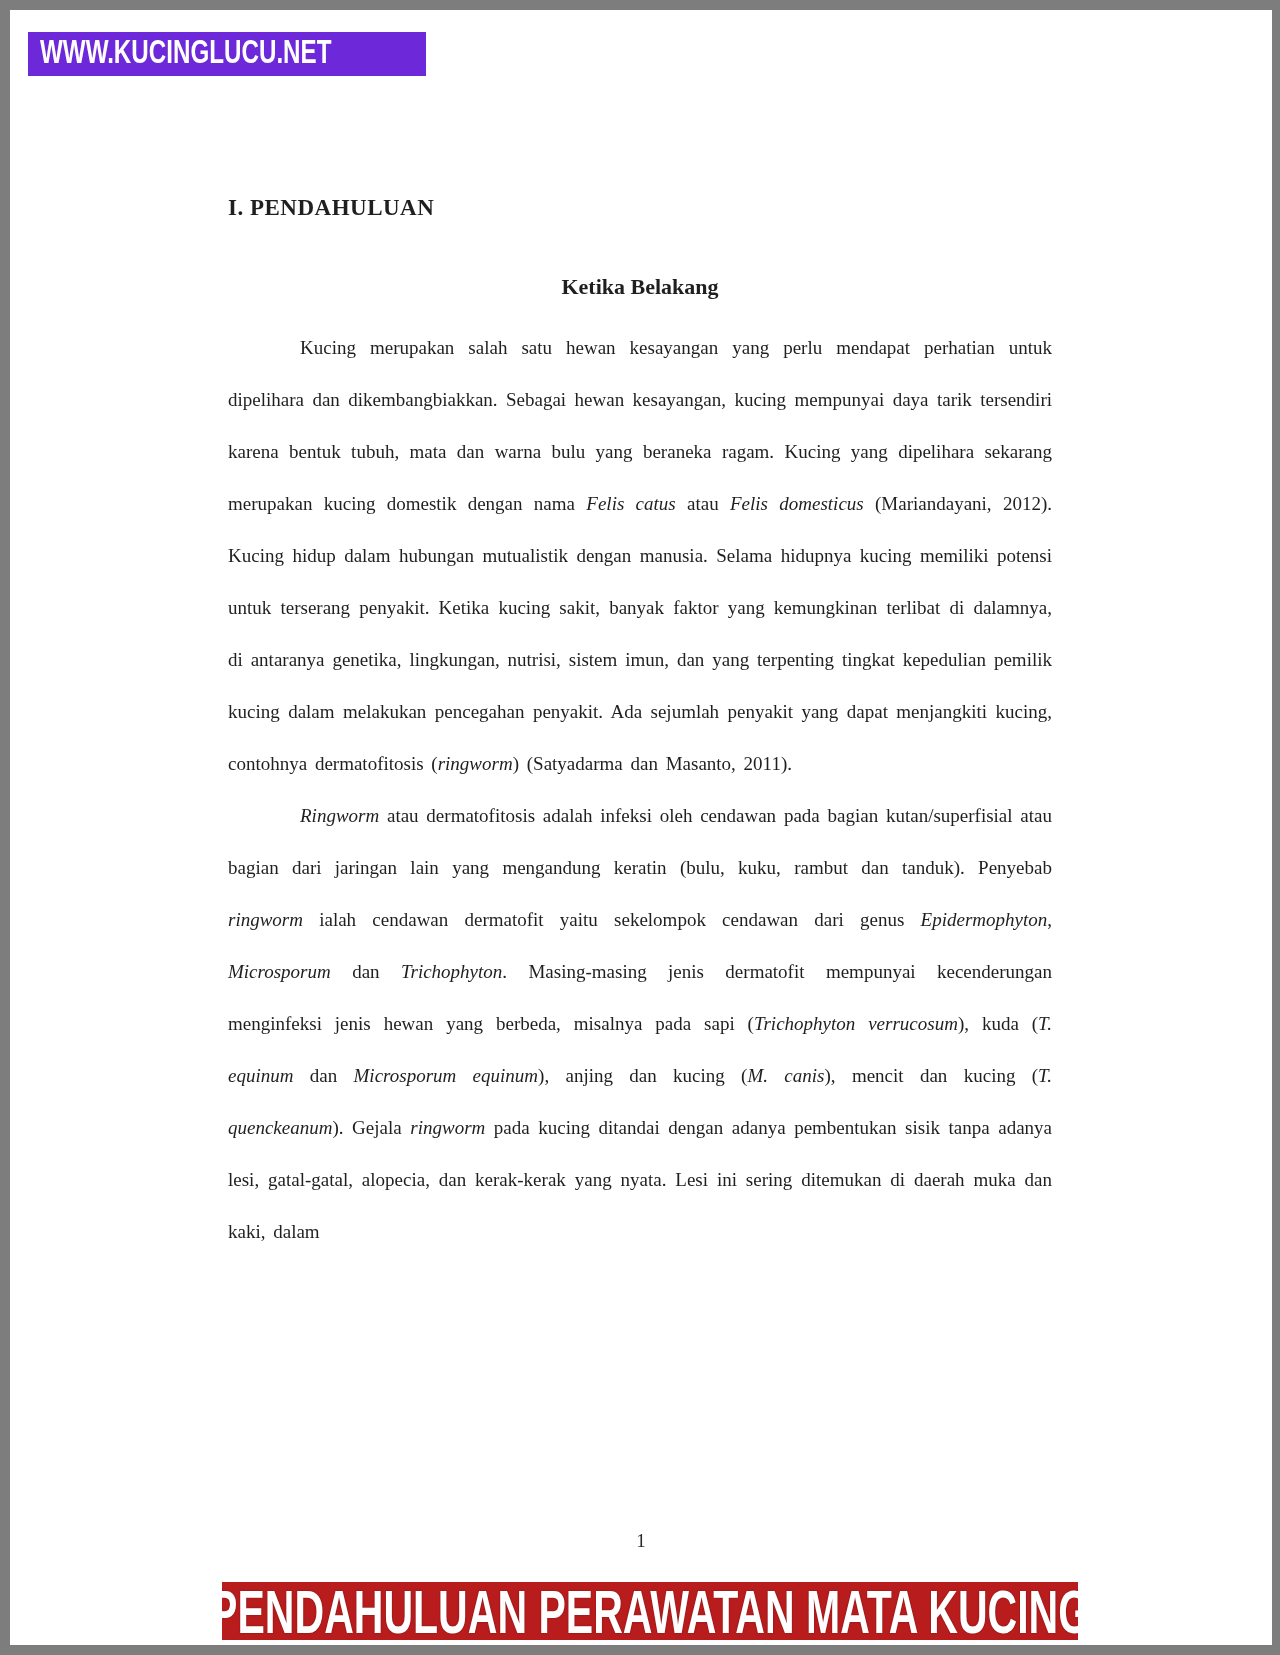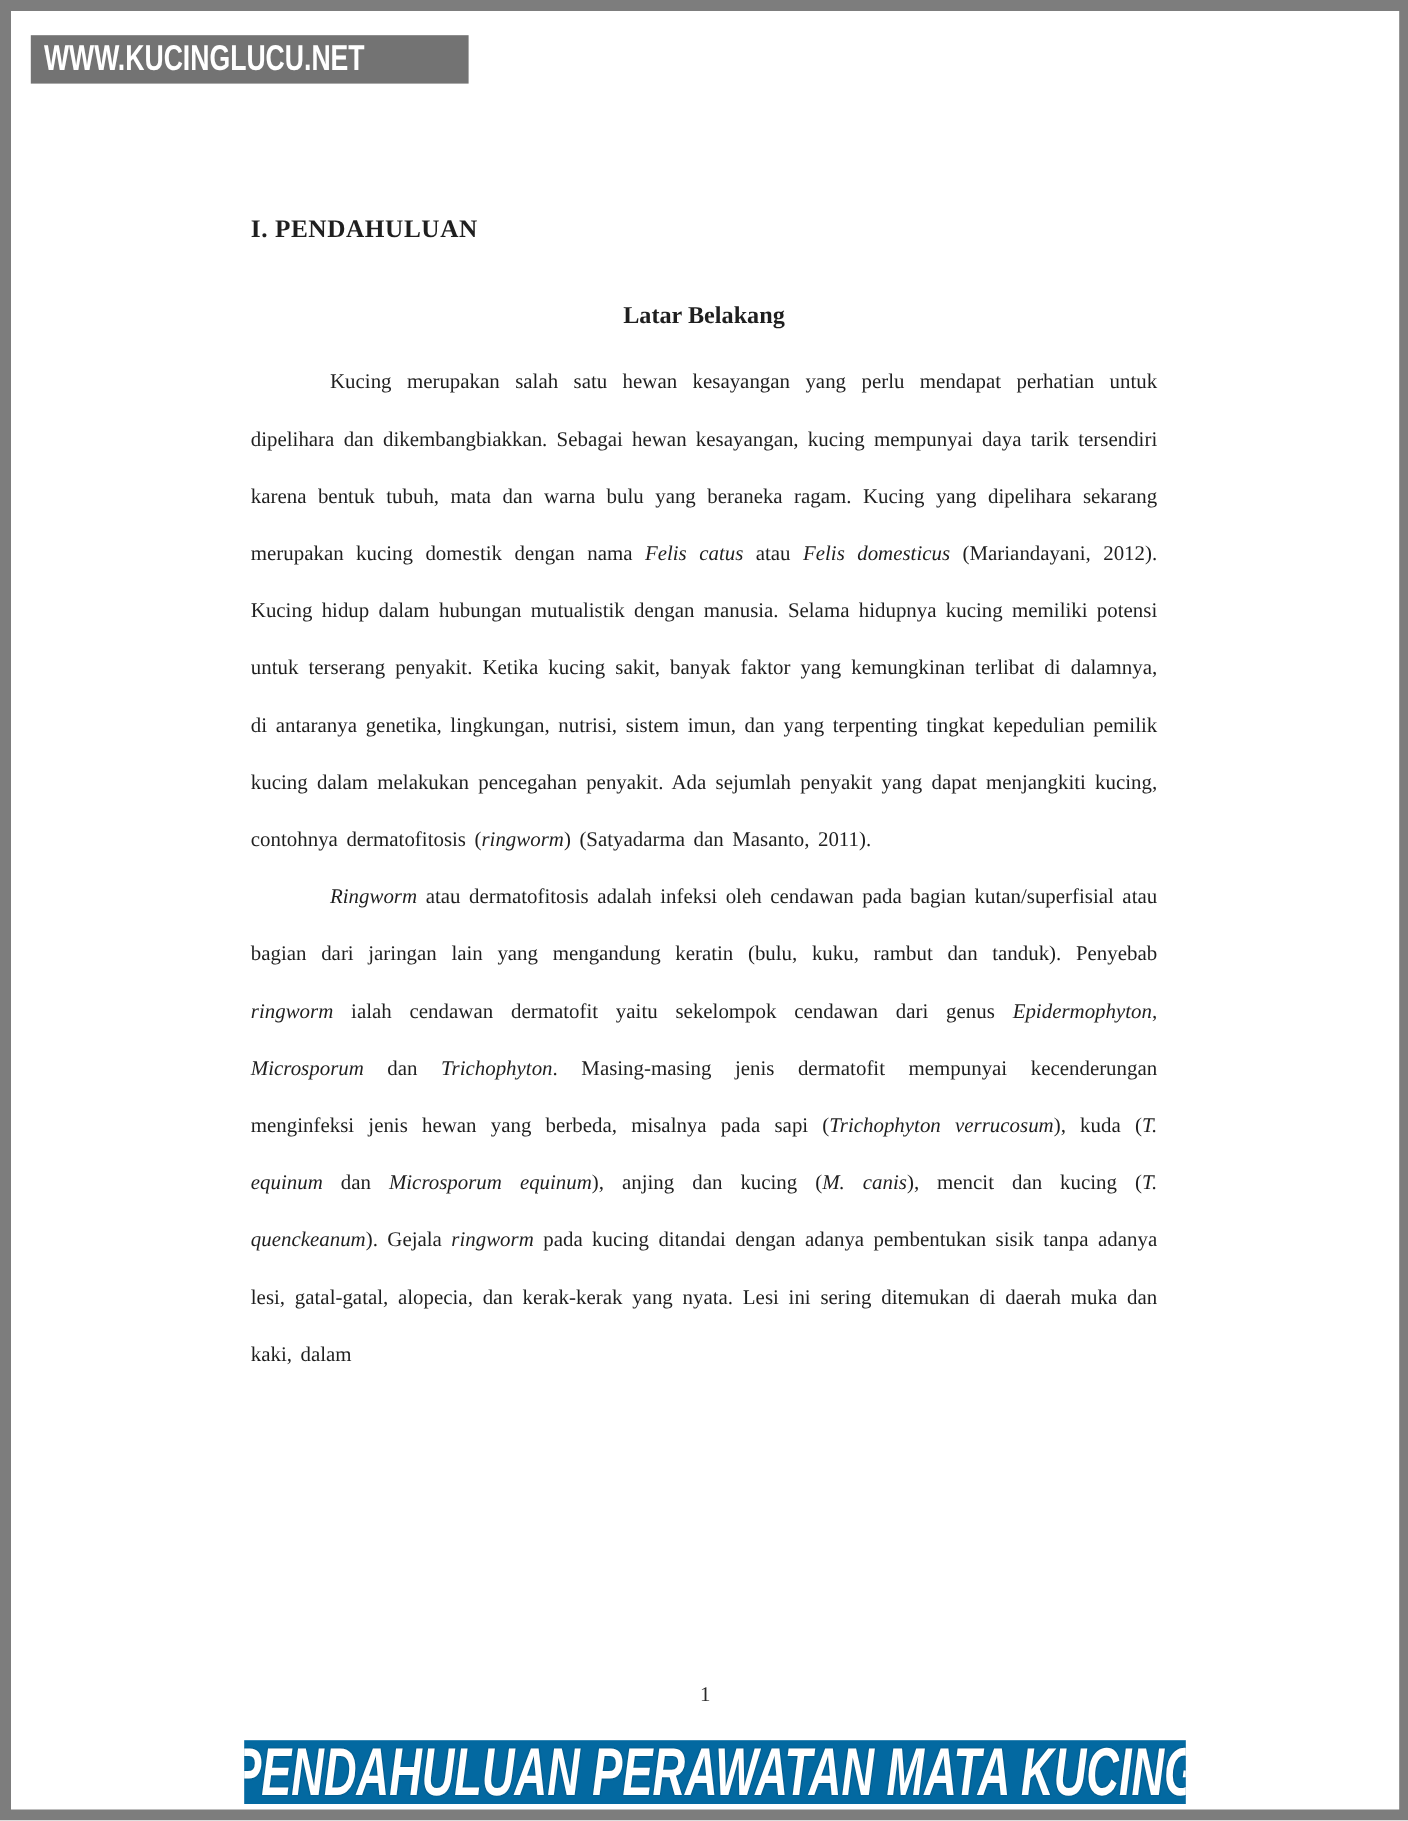--- a/index.html
+++ b/index.html
@@ -94,32 +94,32 @@
     transform-origin: center center;
     text-shadow: 0 0 2px rgba(0,0,0,0.4);
   }
 </style>
 </head>
 <body>
 
 <div class="frame" style="background: rgb(125, 125, 125);">
   <div class="page">
 
-    <div class="watermark-badge" style="background: #737373;">
+    <div class="watermark-badge" style="background: #6d28d9;">
       <span class="wm-text">WWW.KUCINGLUCU.NET</span>
     </div>
 
     <div class="content">
       <p class="doc-title">I.   PENDAHULUAN</p>
-      <p class="doc-subtitle">Latar Belakang</p>
+      <p class="doc-subtitle">Ketika Belakang</p>
       <div>
           <p class="para" style="color: rgb(31, 31, 31);"><span>Kucing merupakan salah satu hewan kesayangan yang perlu mendapat perhatian untuk dipelihara dan dikembangbiakkan. Sebagai hewan kesayangan, kucing mempunyai daya tarik tersendiri karena bentuk tubuh, mata dan warna bulu yang beraneka ragam. Kucing yang dipelihara sekarang merupakan kucing domestik dengan nama </span><em>Felis catus</em><span> atau </span><em>Felis domesticus</em><span> (Mariandayani, 2012). Kucing hidup dalam hubungan mutualistik dengan manusia. Selama hidupnya kucing memiliki potensi untuk terserang penyakit. Ketika kucing sakit, banyak faktor yang kemungkinan terlibat di dalamnya, di antaranya genetika, lingkungan, nutrisi, sistem imun, dan yang terpenting tingkat kepedulian pemilik kucing dalam melakukan pencegahan penyakit. Ada sejumlah penyakit yang dapat menjangkiti kucing, contohnya dermatofitosis (</span><em>ringworm</em><span>) (Satyadarma dan Masanto, 2011).</span></p>
           <p class="para" style="color: rgb(31, 31, 31);"><em>Ringworm</em><span> atau dermatofitosis adalah infeksi oleh cendawan pada bagian kutan/superfisial atau bagian dari jaringan lain yang mengandung keratin (bulu, kuku, rambut dan tanduk). Penyebab </span><em>ringworm</em><span> ialah cendawan dermatofit yaitu sekelompok cendawan dari genus </span><em>Epidermophyton</em><span>, </span><em>Microsporum</em><span> dan </span><em>Trichophyton</em><span>. Masing-masing jenis dermatofit mempunyai kecenderungan menginfeksi jenis hewan yang berbeda, misalnya pada sapi (</span><em>Trichophyton verrucosum</em><span>), kuda (</span><em>T. equinum</em><span> dan </span><em>Microsporum equinum</em><span>), anjing dan kucing (</span><em>M. canis</em><span>), mencit dan kucing (</span><em>T. quenckeanum</em><span>). Gejala </span><em>ringworm</em><span> pada kucing ditandai dengan adanya pembentukan sisik tanpa adanya lesi, gatal-gatal, alopecia, dan kerak-kerak yang nyata. Lesi ini sering ditemukan di daerah muka dan kaki, dalam</span></p>
         </div>
     </div>
 
     <div class="page-number">1</div>
   </div>
 
-  <div class="footer-caption" style="background: #0369a1; font-style: italic;">
+  <div class="footer-caption" style="background: #b91c1c;">
     <span class="cap-text" style="color: rgb(255, 255, 255);">PENDAHULUAN PERAWATAN MATA KUCING</span>
   </div>
 </div>
 
 </body></html>

